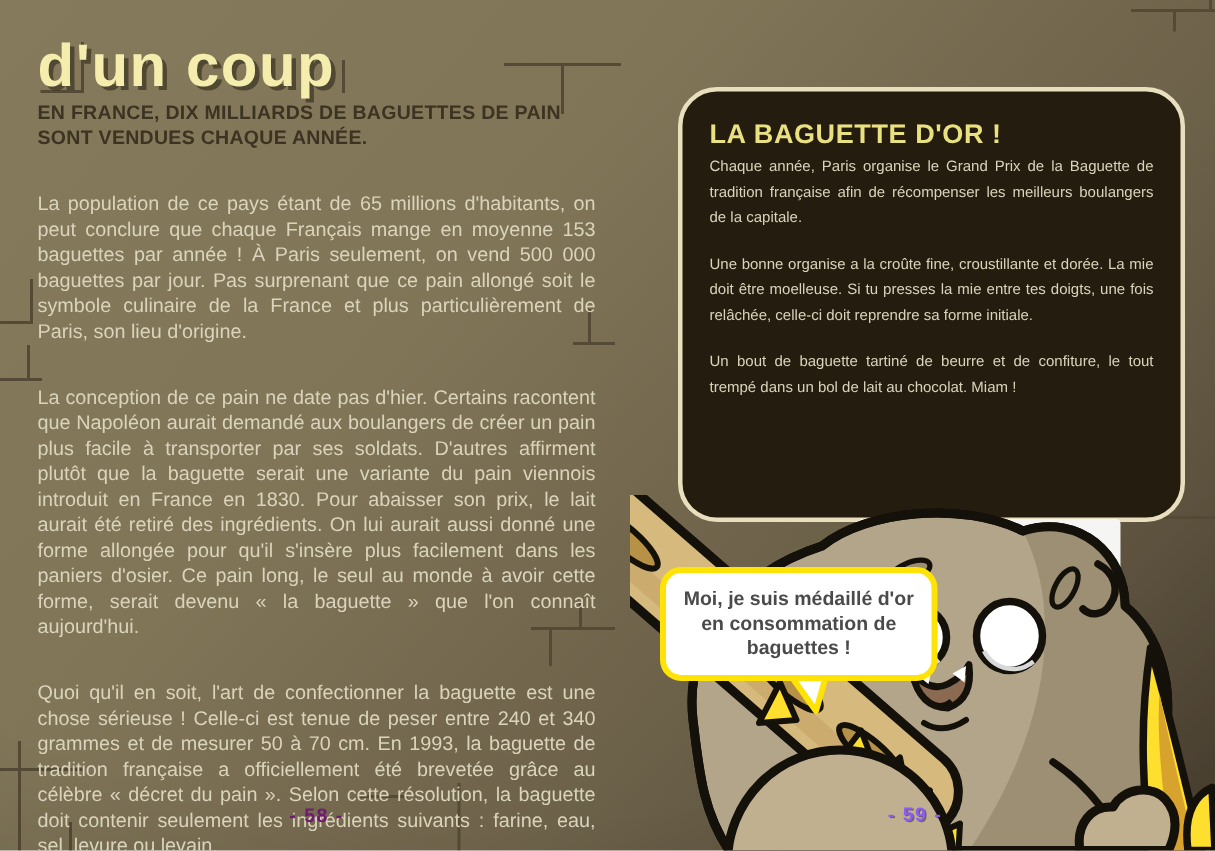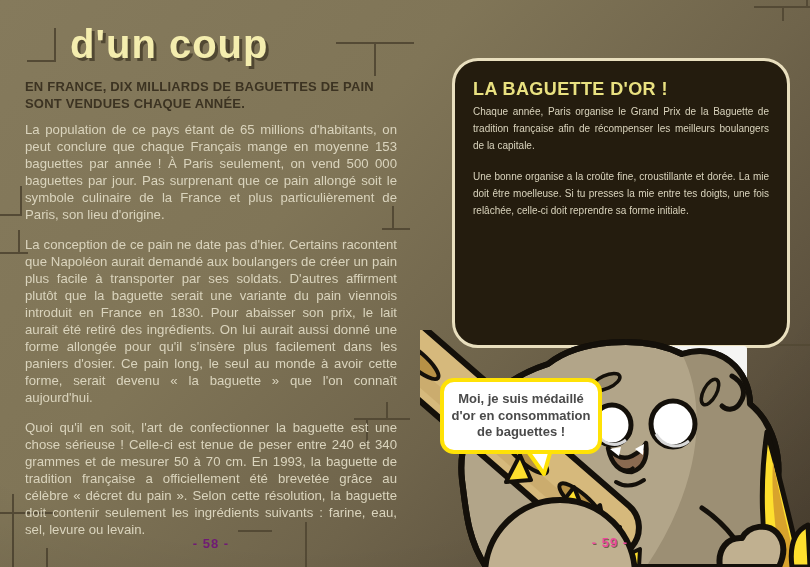--- a/index.html
+++ b/index.html
@@ -5,38 +5,38 @@
   html,body{margin:0;padding:0;}
   body{width:810px;height:567px;overflow:hidden;position:relative;
        font-family:"Liberation Sans",sans-serif;
        background:linear-gradient(132deg,#857a5c 0%,#807557 36%,#6f644b 62%,#5b503d 85%,#4d4232 100%);}
   .mark{position:absolute;background:#544a35;z-index:1;}
   .vignette{position:absolute;inset:0;z-index:2;pointer-events:none;
        background:radial-gradient(120% 125% at 38% 28%, rgba(0,0,0,0) 55%, rgba(0,0,0,0.12) 78%, rgba(0,0,0,0.30) 100%);}
   
   .left-col{position:absolute;left:25px;top:22px;width:372px;z-index:3;}
   .title{color:#f4edae;font-weight:bold;font-size:40px;line-height:44px;letter-spacing:1px;
-         text-shadow:3px 3px 0 rgba(40,32,18,0.55);margin-left:45px;}
-  .subtitle{margin-top:12px;color:#3c3322;font-weight:bold;font-size:13px;line-height:17px;letter-spacing:0.2px;}
-  .bodytext{margin-top:9px;color:#dad4bd;font-size:13.2px;line-height:17px;text-align:justify;}
+         text-shadow:3px 3px 0 rgba(40,32,18,0.55);}
+  .subtitle{margin-top:0;color:#3c3322;font-weight:bold;font-size:13px;line-height:17px;letter-spacing:0.2px;}
+  .bodytext{margin-top:27px;color:#dad4bd;font-size:13.2px;line-height:17px;text-align:justify;}
   .pagenum-left{position:absolute;left:25px;top:536px;width:372px;text-align:center;
          color:#701a75;font-weight:bold;font-size:13px;z-index:3;letter-spacing:1px;}
   
   .info-box{position:absolute;left:452px;top:58px;width:338px;height:290px;z-index:3;box-sizing:border-box;
          background:#241c0e;border:3px solid #e9dfbe;border-radius:26px;padding:18px 18px 0 18px;}
   .info-heading{color:#e9e180;font-weight:bold;font-size:18px;letter-spacing:0.4px;margin:0 0 3px 0;}
   .info-body{color:#d9d3bc;font-size:10px;line-height:17px;text-align:justify;margin:0 0 14px 0;}
   .placard{position:absolute;left:572px;top:346px;width:175px;height:54px;background:#f5f5f3;z-index:3;border-radius:3px;}
   .mascot{position:absolute;left:420px;top:330px;width:390px;height:237px;z-index:4;}
-  .bubble{position:absolute;left:440px;top:378px;width:162px;z-index:6;box-sizing:border-box;
+  .bubble{position:absolute;left:440px;top:378px;width:185px;z-index:6;box-sizing:border-box;
          background:#ffffff;border:4px solid #ffe206;border-radius:14px;padding:9px 6px;
          color:#4a4a4a;font-weight:bold;font-size:13px;line-height:16.5px;text-align:center;}
   .bubble-tail{position:absolute;left:520px;top:450px;z-index:5;}
   .pagenum-right{position:absolute;left:575px;top:535px;width:70px;text-align:center;z-index:7;
-         color:#ec4899;font-weight:bold;font-size:13px;letter-spacing:1px;text-shadow:1px 1px 0 rgba(30,24,12,0.5);}
+         color:#8b5cf6;font-weight:bold;font-size:13px;letter-spacing:1px;text-shadow:1px 1px 0 rgba(30,24,12,0.5);}
 </style>
 </head>
 <body>
 
 <div class="mark" style="left:54px;top:28px;width:2px;height:34px;"></div>
 <div class="mark" style="left:27px;top:60px;width:29px;height:2px;"></div>
 <div class="mark" style="left:228px;top:40px;width:2px;height:22px;"></div>
 <div class="mark" style="left:336px;top:42px;width:78px;height:2px;"></div>
 <div class="mark" style="left:374px;top:42px;width:2px;height:34px;"></div>
 <div class="mark" style="left:754px;top:6px;width:56px;height:2px;"></div>
@@ -72,20 +72,21 @@
 
 <div class="info-box">
   <div>
     <div class="info-heading">LA BAGUETTE D'OR !</div>
     <p class="info-body">Chaque année, Paris organise le Grand Prix de la Baguette de tradition française afin de récompenser les meilleurs boulangers de la capitale.</p>
   </div>
   <div>
     <p class="info-body">Une bonne organise a la croûte fine, croustillante et dorée. La mie doit être moelleuse. Si tu presses la mie entre tes doigts, une fois relâchée, celle-ci doit reprendre sa forme initiale.</p>
   </div>
   <div>
+    <p class="info-body">Un bout de baguette tartiné de beurre et de confiture, le tout trempé dans un bol de lait au chocolat. Miam !</p>
   </div>
 </div>
 
 <div class="placard"></div>
 
 <svg class="mascot" viewBox="0 0 390 237">
 
   <g>
     <path d="M42,150 C36,96 72,52 128,34 C158,10 222,4 262,24 C300,12 330,40 330,74
              C352,92 364,126 356,164 C352,196 346,222 342,237 L66,237 C48,210 46,182 42,150 Z" fill="#b2a589" stroke="#14100a" stroke-width="6" stroke-linejoin="round"></path>

